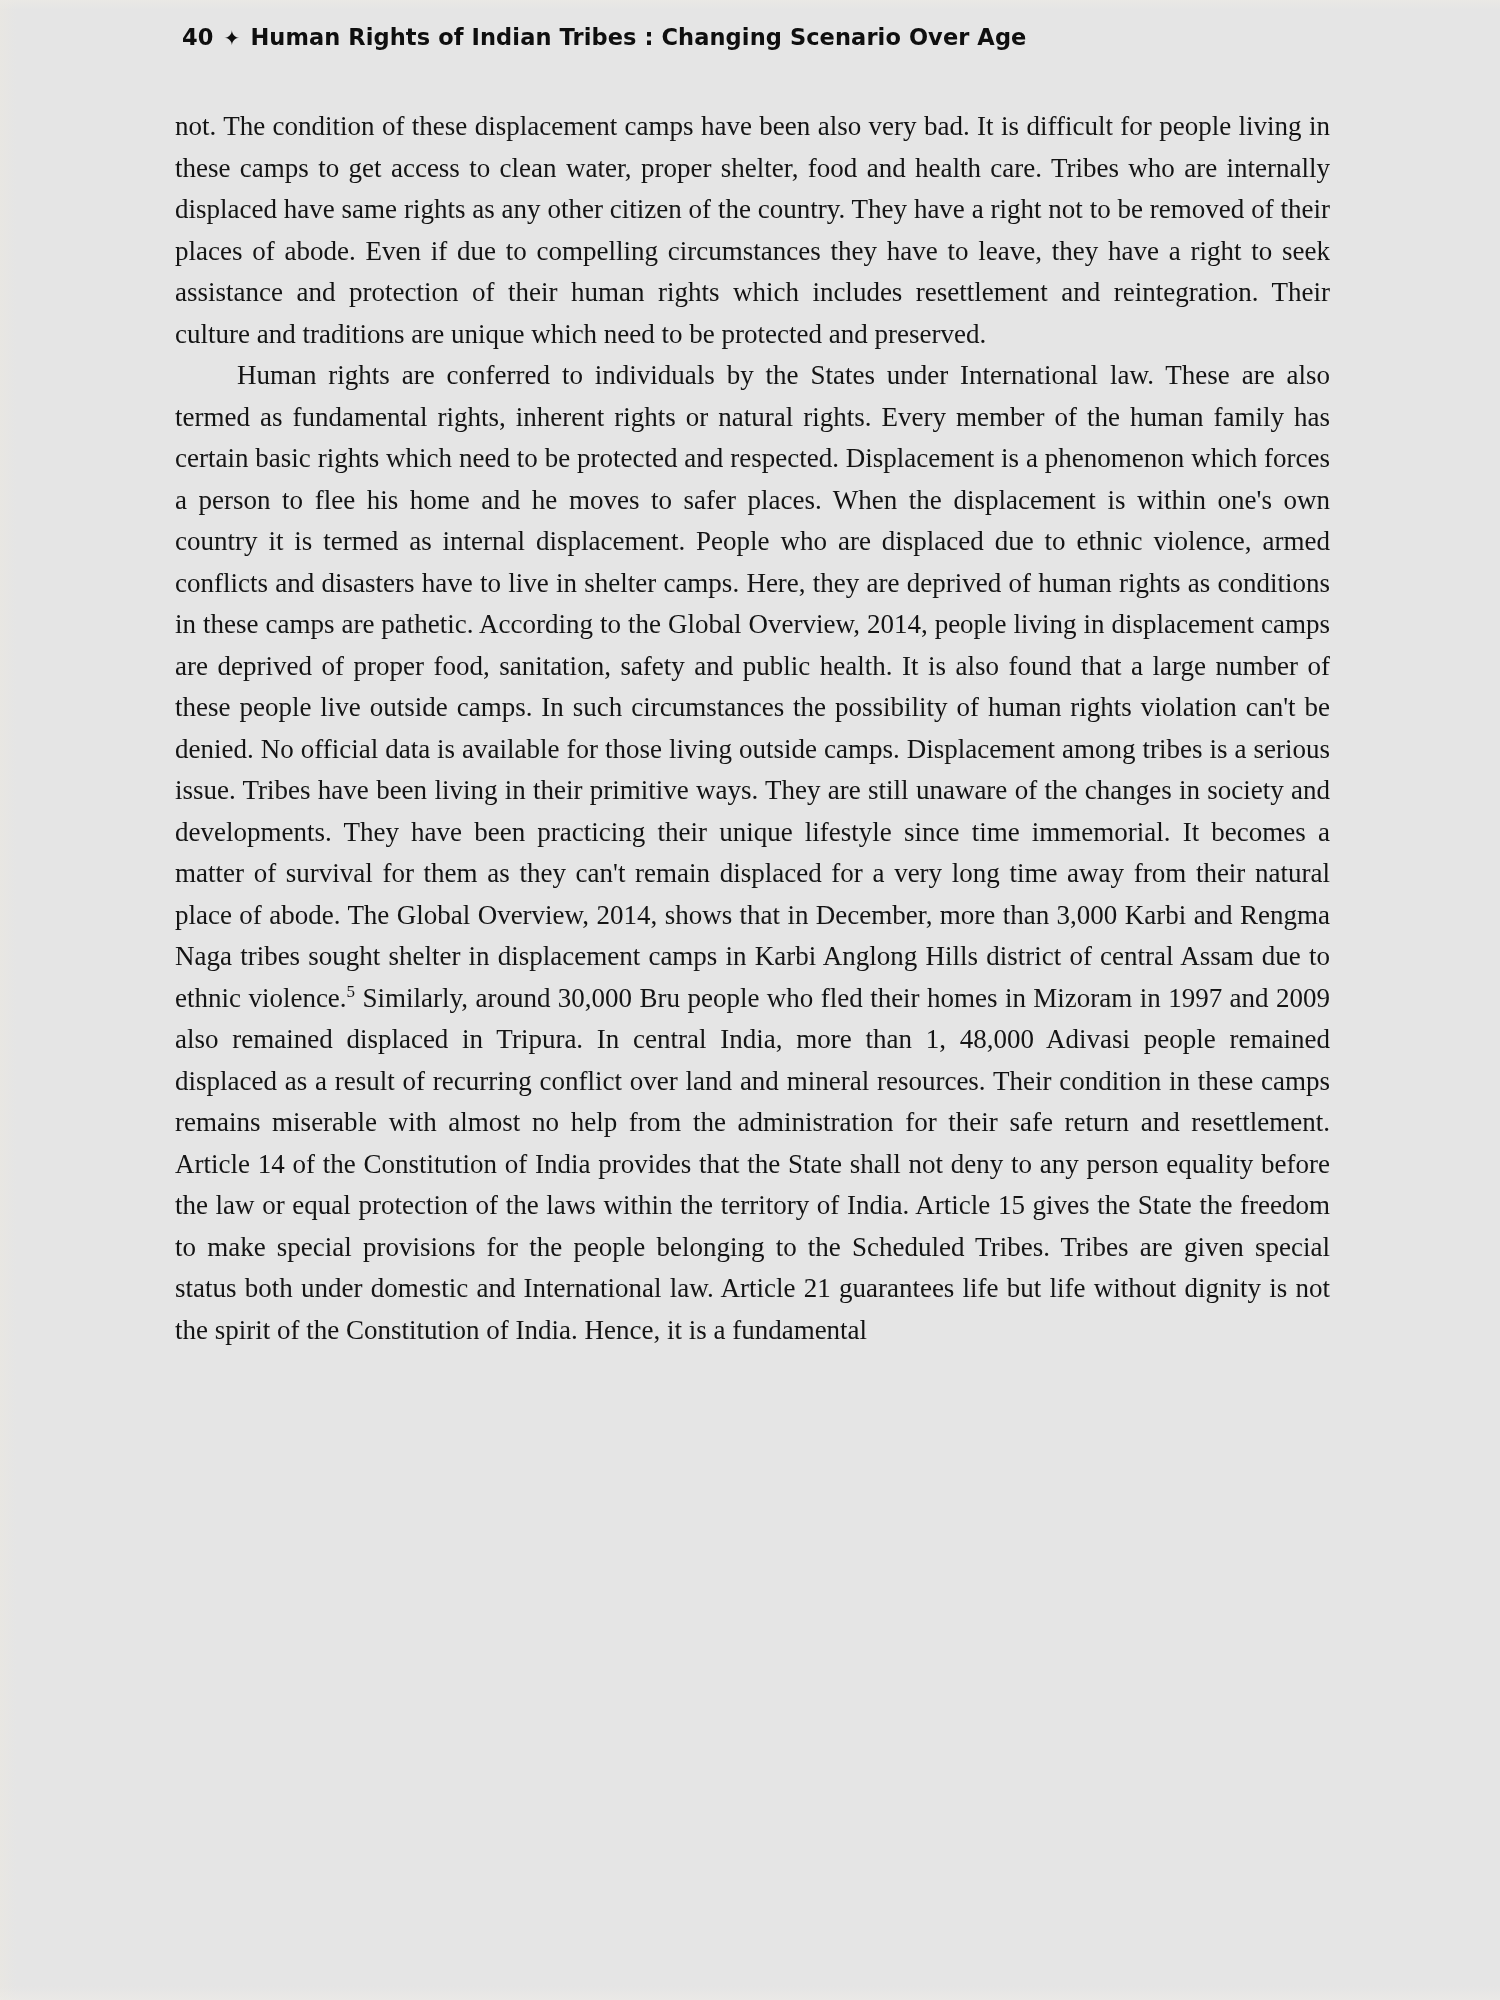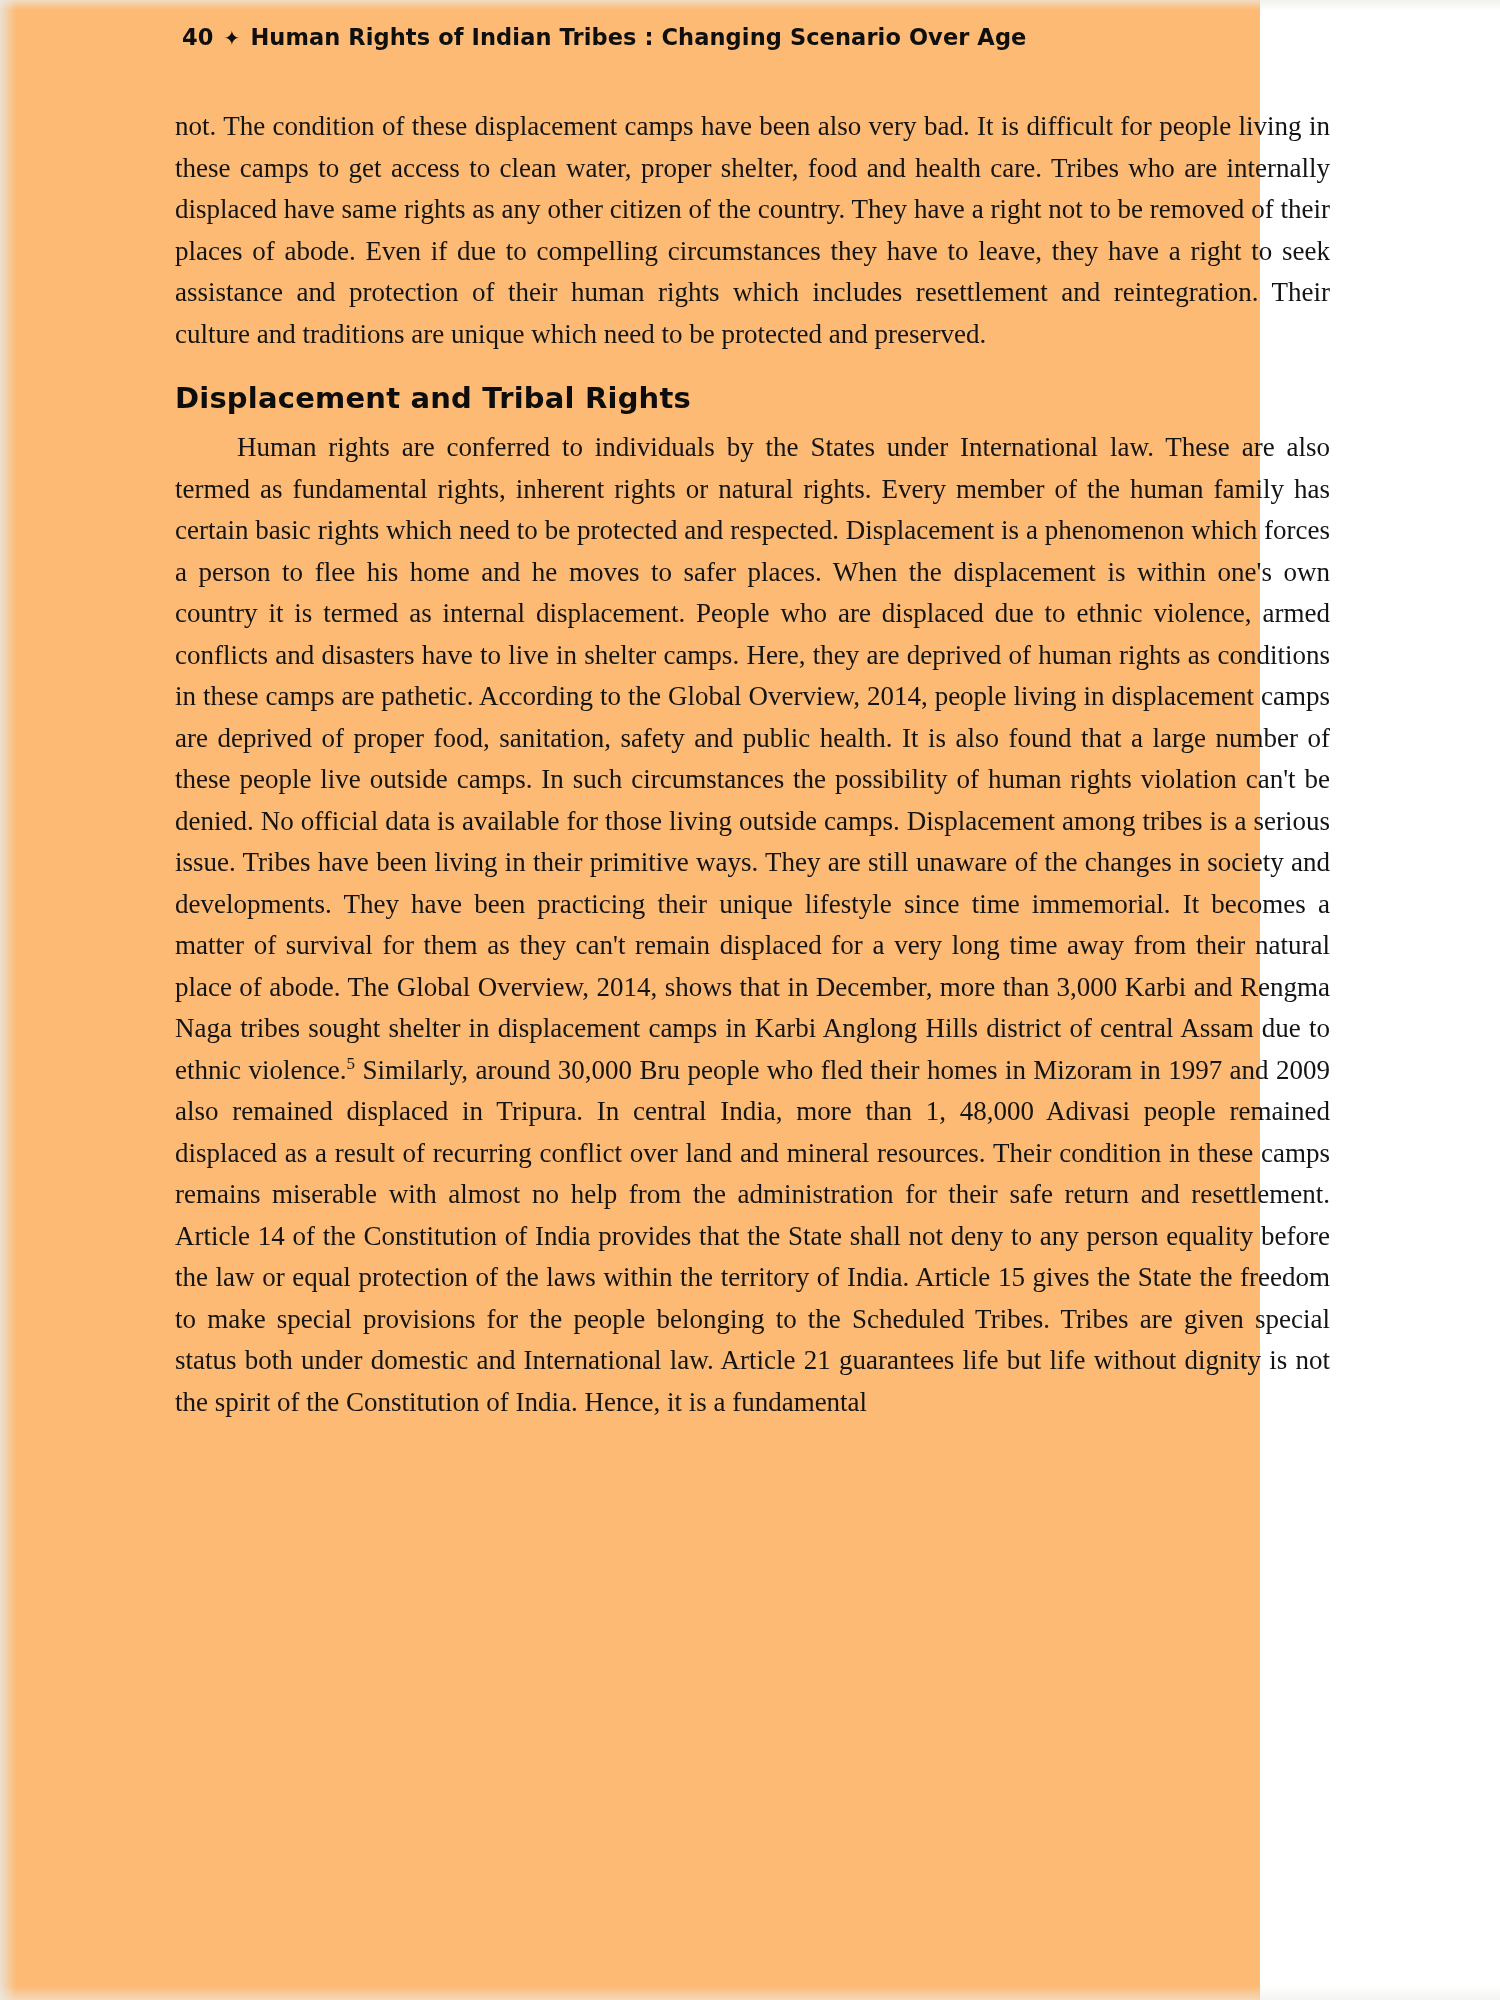--- a/index.html
+++ b/index.html
@@ -11,23 +11,23 @@
     width: 1500px;
     height: 2000px;
     font-family: "Liberation Serif", serif;
     color: #111111;
     position: relative;
     overflow: hidden;
   }
   .page {
     position: absolute;
     left: 0; top: 0;
-    width: 1260px;
+    width: 1500px;
     height: 2000px;
-    background: #fdba74;
+    background: #e5e5e5;
   }
   .page-inner {
     position: absolute;
     left: 175px;
     top: 24px;
     width: 1155px;
   }
   .running-head {
     font-family: "DejaVu Sans", sans-serif;
     font-weight: bold;
@@ -107,19 +107,18 @@
   <div class="page-inner">
 
     <div class="running-head">
       <span class="folio">40</span><span class="dingbat">✦</span><span>Human Rights of Indian Tribes : Changing Scenario Over Age</span>
     </div>
 
     <div class="body-text">
 
       <p class="para">not. The condition of these displacement camps have been also very bad. It is difficult for people living in these camps to get access to clean water, proper shelter, food and health care. Tribes who are internally displaced have same rights as any other citizen of the country. They have a right not to be removed of their places of abode. Even if due to compelling circumstances they have to leave, they have a right to seek assistance and protection of their human rights which includes resettlement and reintegration. Their culture and traditions are unique which need to be protected and preserved.</p>
 
-      <h2 class="section-heading">Displacement and Tribal Rights</h2>
 
       <p class="para indent"><span>Human rights are conferred to individuals by the States under International law. These are also termed as fundamental rights, inherent rights or natural rights. Every member of the human family has certain basic rights which need to be protected and respected. Displacement is a phenomenon which forces a person to flee his home and he moves to safer places. When the displacement is within one's own country it is termed as internal displacement. People who are displaced due to ethnic violence, armed conflicts and disasters have to live in shelter camps. Here, they are deprived of human rights as conditions in these camps are pathetic. According to the Global Overview, 2014, people living in displacement camps are deprived of proper food, sanitation, safety and public health. It is also found that a large number of these people live outside camps. In such circumstances the possibility of human rights violation can't be denied. No official data is available for those living outside camps. Displacement among tribes is a serious issue. Tribes have been living in their primitive ways. They are still unaware of the changes in society and developments. They have been practicing their unique lifestyle since time immemorial. It becomes a matter of survival for them as they can't remain displaced for a very long time away from their natural place of abode. The Global Overview, 2014, shows that in December, more than 3,000 Karbi and Rengma Naga tribes sought shelter in displacement camps in Karbi Anglong Hills district of central Assam due to ethnic violence.</span><sup class="footnote-ref">5</sup><span> Similarly, around 30,000 Bru people who fled their homes in Mizoram in 1997 and 2009 also remained displaced in Tripura. In central India, more than 1, 48,000 Adivasi people remained displaced as a result of recurring conflict over land and mineral resources. Their condition in these camps remains miserable with almost no help from the administration for their safe return and resettlement. Article 14 of the Constitution of India provides that the State shall not deny to any person equality before the law or equal protection of the laws within the territory of India. Article 15 gives the State the freedom to make special provisions for the people belonging to the Scheduled Tribes. Tribes are given special status both under domestic and International law. Article 21 guarantees life but life without dignity is not the spirit of the Constitution of India. Hence, it is a fundamental</span></p>
 
     </div>
   </div>
 </div>
 
 </body></html>

